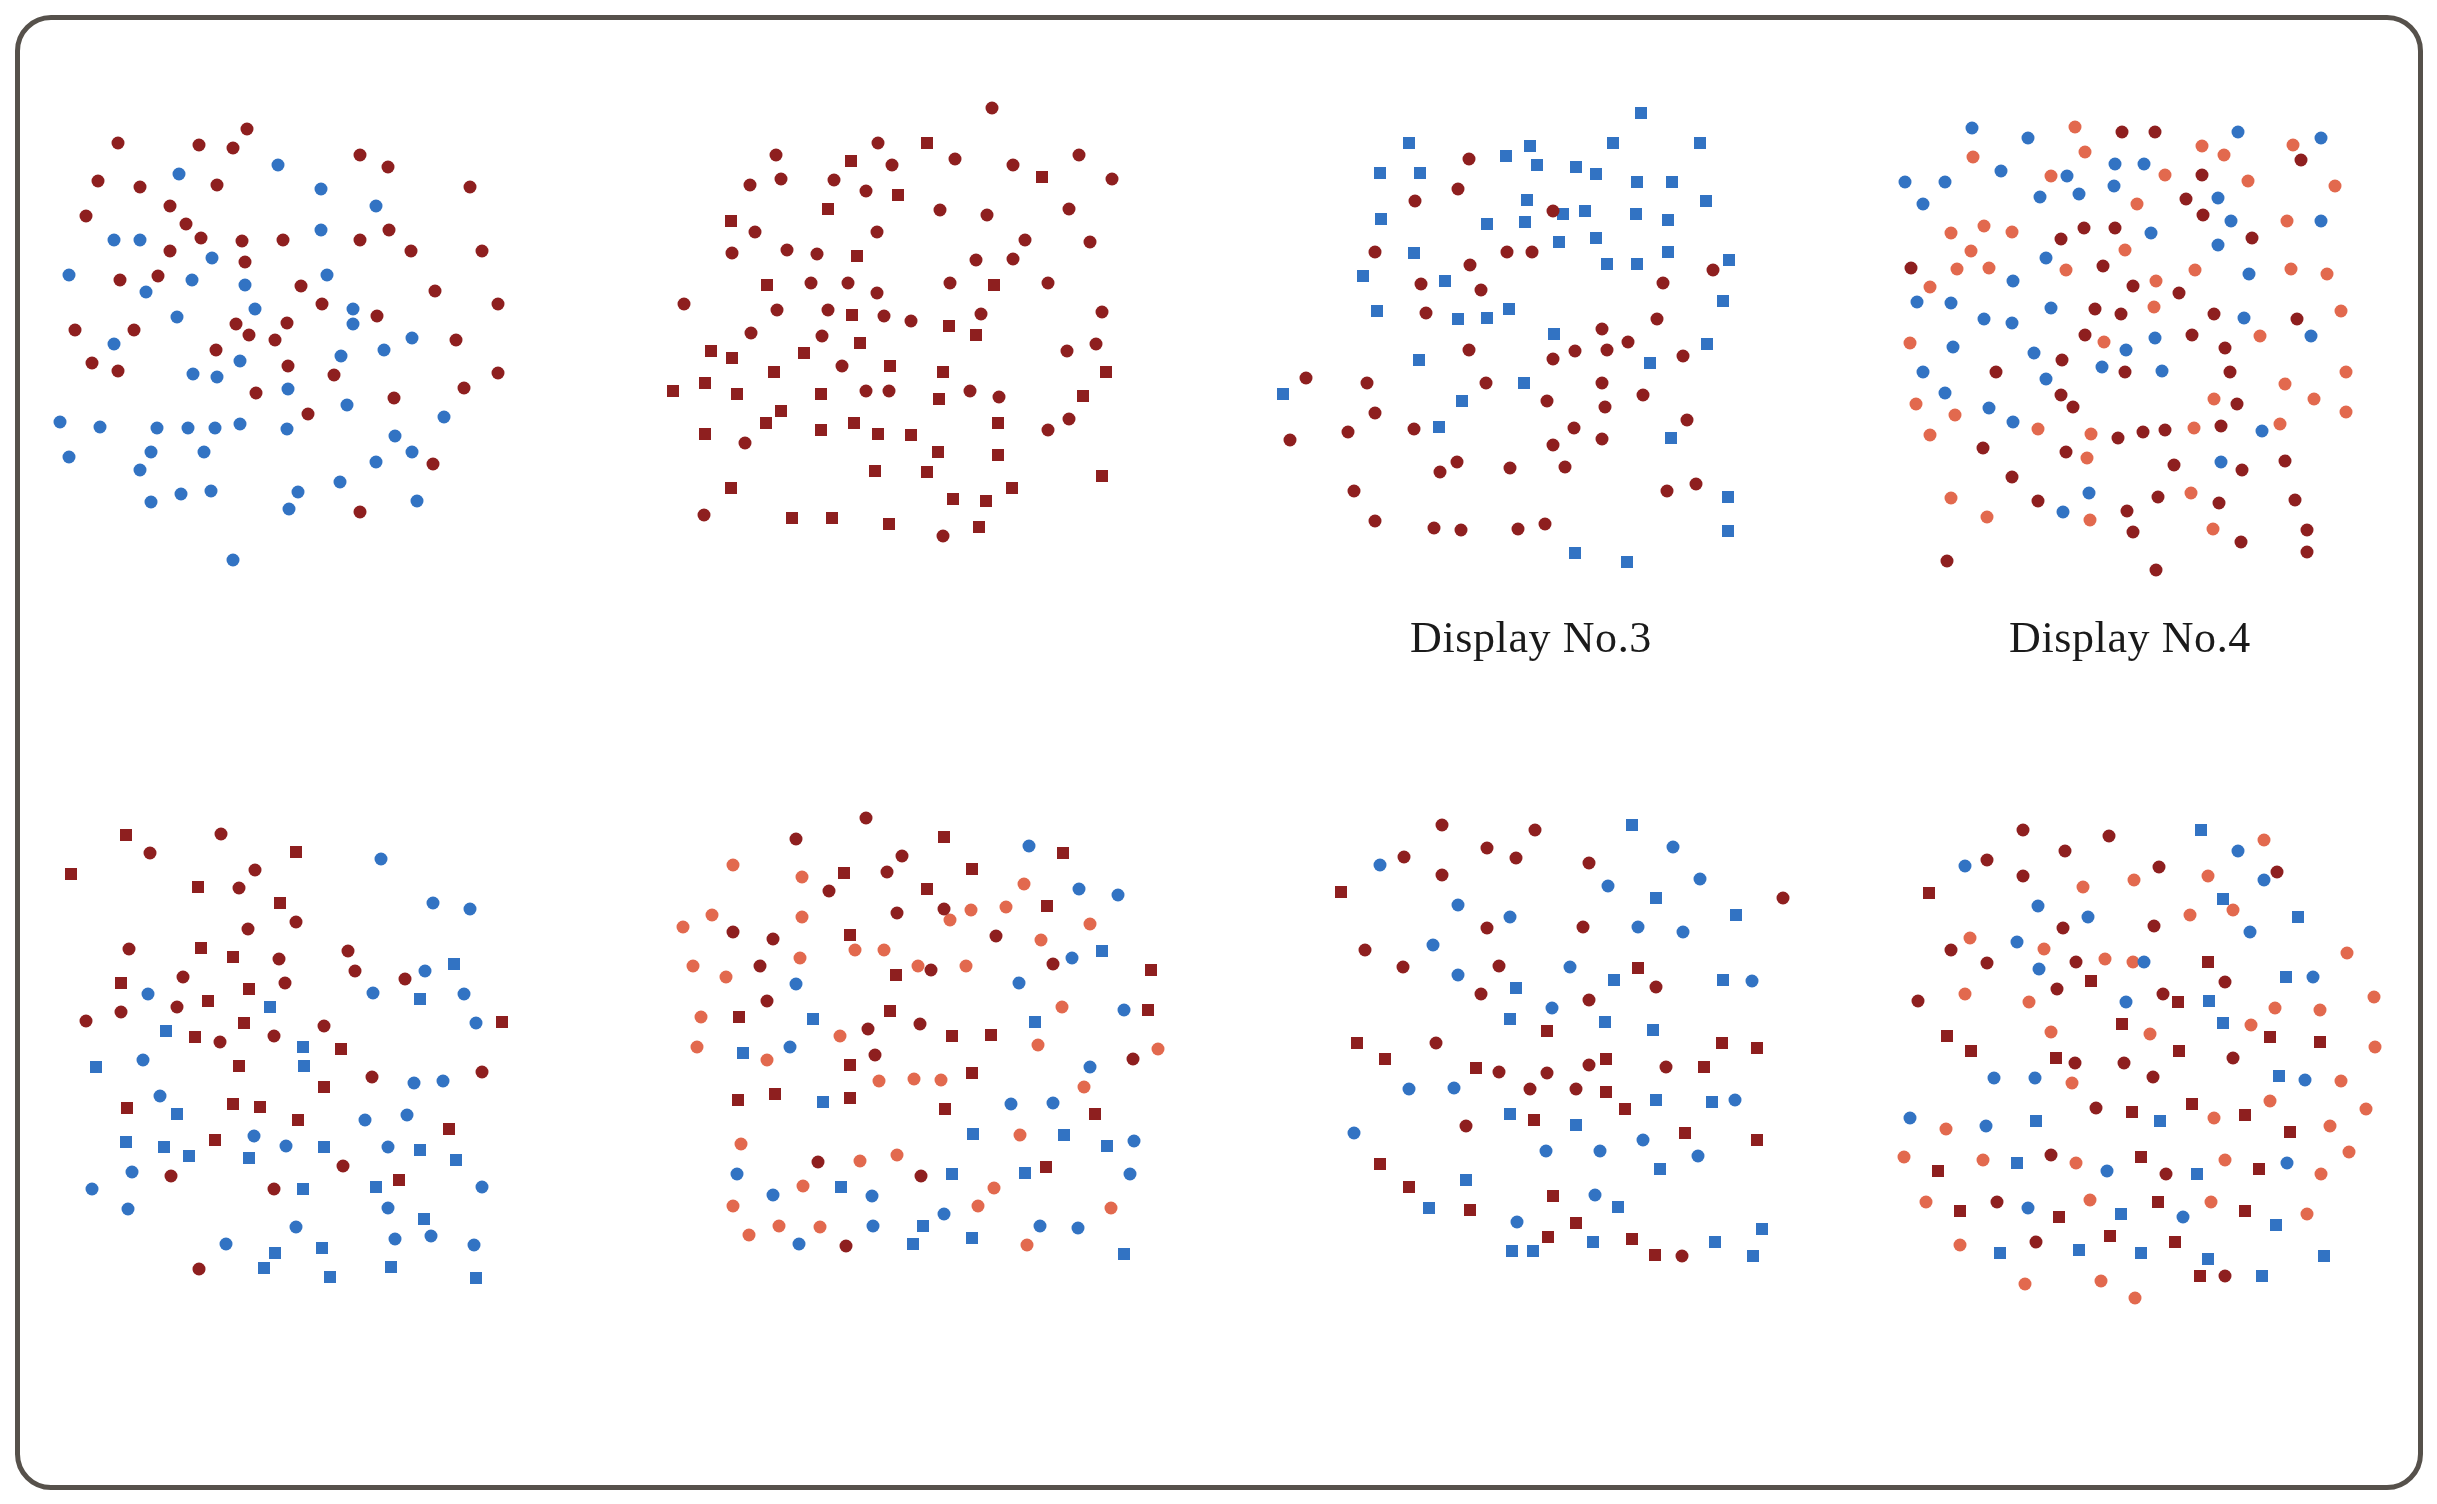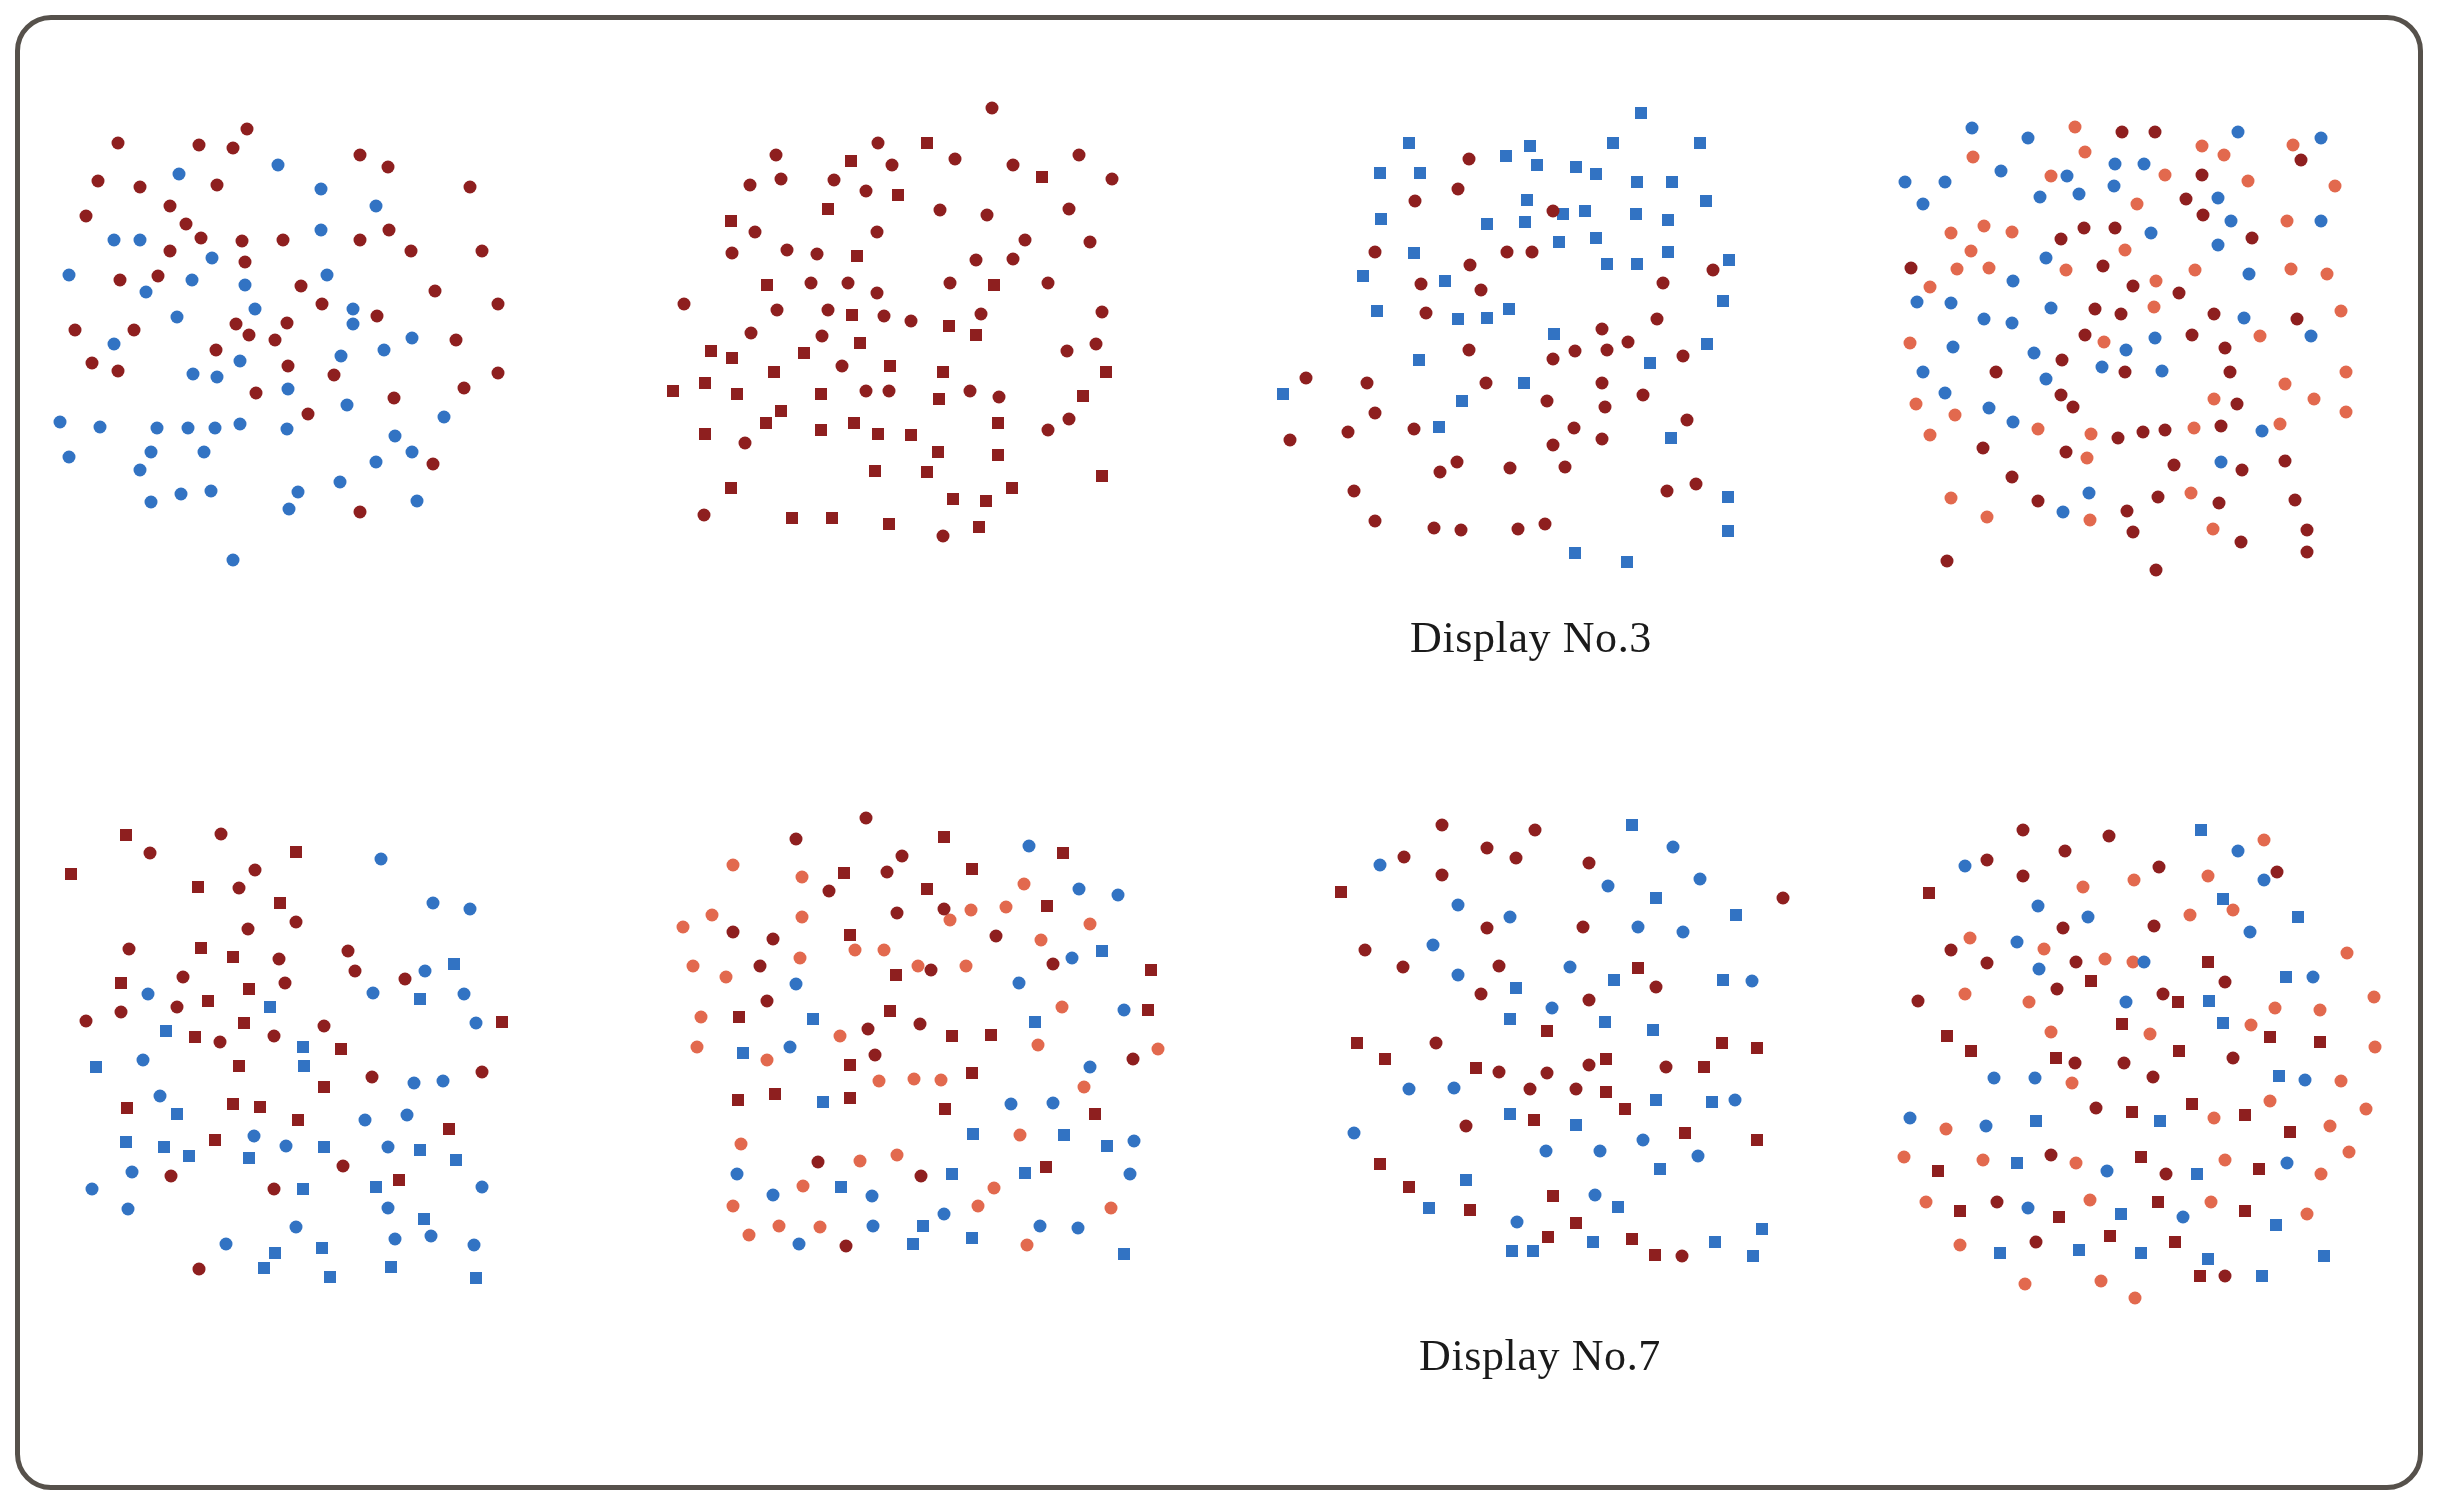--- a/index.html
+++ b/index.html
@@ -472,20 +472,21 @@
       <div class="dot circle" style="left: 55.2%; top: 78.1%; background: rgb(142, 31, 31);"></div>
       <div class="dot circle" style="left: 66.3%; top: 79.1%; background: rgb(142, 31, 31);"></div>
       <div class="dot circle" style="left: 80.3%; top: 78.5%; background: rgb(142, 31, 31);"></div>
       <div class="dot circle" style="left: 50.6%; top: 84.5%; background: rgb(142, 31, 31);"></div>
       <div class="dot circle" style="left: 70.3%; top: 86.2%; background: rgb(142, 31, 31);"></div>
       <div class="dot circle" style="left: 82.5%; top: 84.1%; background: rgb(142, 31, 31);"></div>
       <div class="dot circle" style="left: 82.5%; top: 88.1%; background: rgb(142, 31, 31);"></div>
       <div class="dot circle" style="left: 16.4%; top: 89.8%; background: rgb(142, 31, 31);"></div>
       <div class="dot circle" style="left: 54.7%; top: 91.4%; background: rgb(142, 31, 31);"></div>
     </div>
+  <div class="caption">Display No.4</div>
 </div>
 <div class="cell d4">
   <div class="scatter">
       <div class="dot circle" style="left: 33.8%; top: 8.2%; background: rgb(142, 31, 31);"></div>
       <div class="dot circle" style="left: 20.8%; top: 11.8%; background: rgb(142, 31, 31);"></div>
       <div class="dot circle" style="left: 40.2%; top: 14.8%; background: rgb(142, 31, 31);"></div>
       <div class="dot circle" style="left: 37.1%; top: 18.1%; background: rgb(142, 31, 31);"></div>
       <div class="dot circle" style="left: 47.6%; top: 24.3%; background: rgb(142, 31, 31);"></div>
       <div class="dot circle" style="left: 38.9%; top: 25.6%; background: rgb(142, 31, 31);"></div>
       <div class="dot circle" style="left: 17%; top: 29.3%; background: rgb(142, 31, 31);"></div>
@@ -798,21 +799,20 @@
       <div class="dot square" style="left: 36.8%; top: 72.6%; background: rgb(50, 115, 195);"></div>
       <div class="dot square" style="left: 30.4%; top: 77.5%; background: rgb(50, 115, 195);"></div>
       <div class="dot square" style="left: 63.8%; top: 77.3%; background: rgb(50, 115, 195);"></div>
       <div class="dot square" style="left: 59.4%; top: 83.5%; background: rgb(50, 115, 195);"></div>
       <div class="dot square" style="left: 81.1%; top: 83.5%; background: rgb(50, 115, 195);"></div>
       <div class="dot square" style="left: 89.3%; top: 81.2%; background: rgb(50, 115, 195);"></div>
       <div class="dot square" style="left: 87.8%; top: 86%; background: rgb(50, 115, 195);"></div>
       <div class="dot square" style="left: 45.1%; top: 85.1%; background: rgb(50, 115, 195);"></div>
       <div class="dot square" style="left: 48.7%; top: 85.1%; background: rgb(50, 115, 195);"></div>
     </div>
-  <div class="caption">Display No.7</div>
 </div>
 <div class="cell d7">
   <div class="scatter">
       <div class="dot circle" style="left: 75.3%; top: 12.3%; background: rgb(226, 105, 78);"></div>
       <div class="dot circle" style="left: 43.2%; top: 20.6%; background: rgb(226, 105, 78);"></div>
       <div class="dot circle" style="left: 52.3%; top: 19.3%; background: rgb(226, 105, 78);"></div>
       <div class="dot circle" style="left: 65.4%; top: 18.6%; background: rgb(226, 105, 78);"></div>
       <div class="dot circle" style="left: 62.2%; top: 25.6%; background: rgb(226, 105, 78);"></div>
       <div class="dot circle" style="left: 69.8%; top: 24.6%; background: rgb(226, 105, 78);"></div>
       <div class="dot circle" style="left: 23.3%; top: 29.6%; background: rgb(226, 105, 78);"></div>

